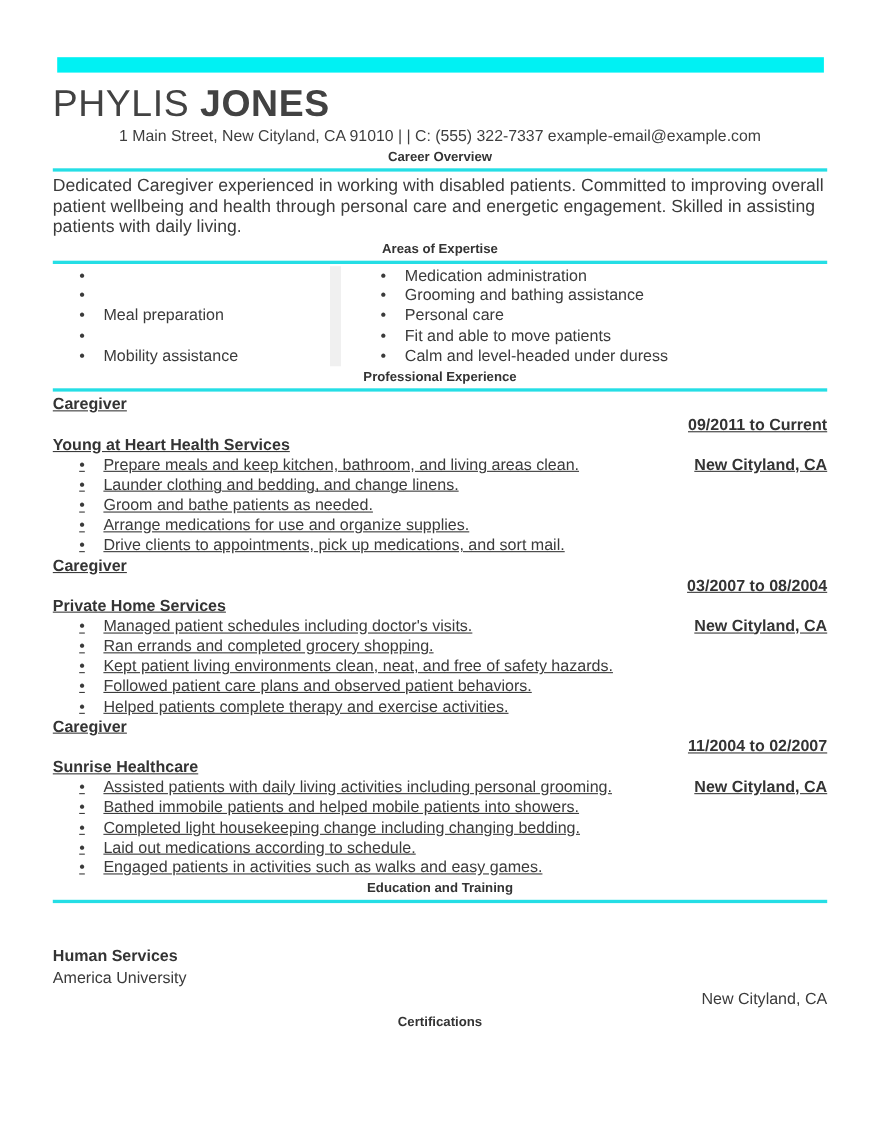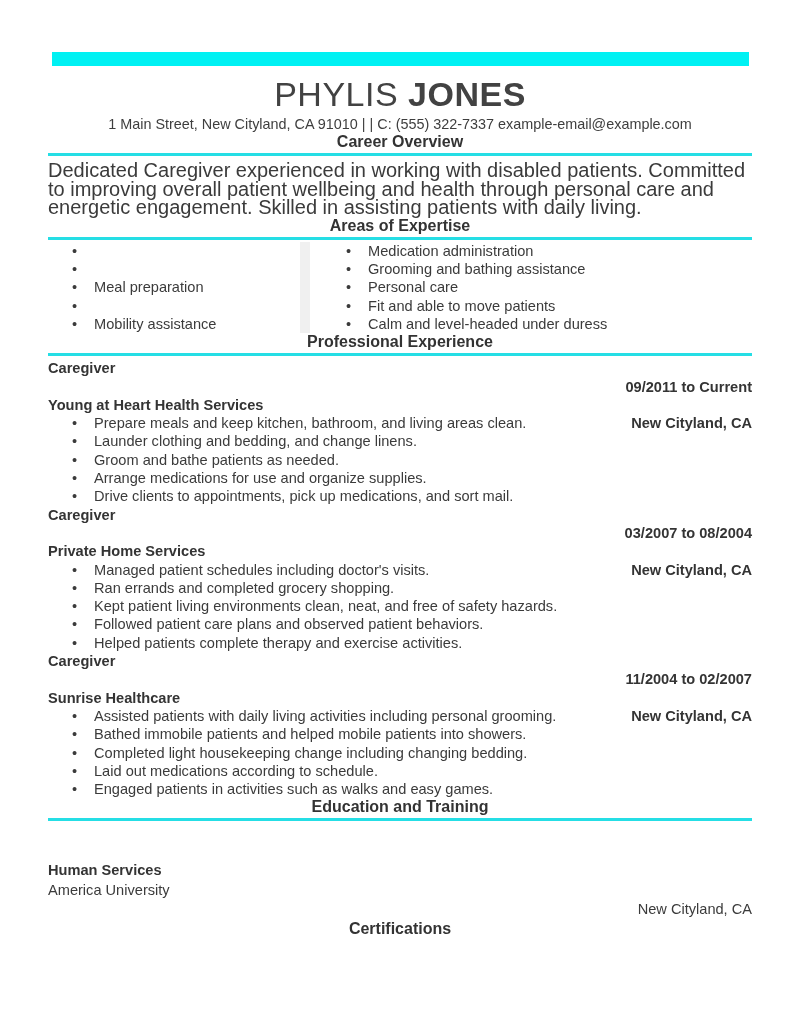--- a/index.html
+++ b/index.html
@@ -23,73 +23,73 @@
   }
   .top-bar {
     margin-top: 52px;
     margin-left: 4px;
     width: 697px;
     height: 14px;
     background: var(--accent-bar);
   }
   h1.name {
     margin: 10px 0 0 0;
-    text-align: center;
+    text-align: left;
     font-size: 34px;
     line-height: 36px;
     font-weight: 400;
     letter-spacing: 0.5px;
     color: #424242;
   }
   h1.name strong { font-weight: 700; }
   .contact {
     margin-top: 3px;
     text-align: center;
     font-size: 14.4px;
     line-height: 18px;
     color: #3e3e3e;
   }
   h2.sec {
     margin: 0;
     text-align: center;
-    font-size: 16px;
+    font-size: 12px;
     line-height: 18px;
     font-weight: 700;
     color: #333333;
   }
   .h-career { margin-top: 15px; }
   .h-expertise { margin-top: 12px; }
   .h-experience { margin-top: 12px; }
   .h-education { margin-top: 13px; }
   .h-cert { margin-top: 8px; }
   .rule {
     margin-top: 2px;
     height: 3px;
     background: var(--accent-line);
   }
   p.summary {
     margin: 5px 0 0 0;
-    font-size: 20px;
+    font-size: 16px;
     line-height: 18.6px;
   }
   
   .exp-cols { display: flex; margin-top: 2px; }
   .exp-col { list-style: none; margin: 0; padding: 0; }
   .exp-col.left { width: 252px; }
   .exp-gap { width: 10px; background: #f0f0f0; }
   .exp-col.right { flex: 1; }
   .li-row {
     display: flex;
     font-size: 14.6px;
     line-height: 18.3px;
   }
   .dot { flex: none; padding-left: 24px; width: 46px; }
   .exp-col.right .dot { padding-left: 36px; width: 58px; }
   
-  .jobs { margin-top: 3px; }
+  .jobs { margin-top: 3px; text-decoration: underline; }
   .xrow { font-size: 14.6px; line-height: 18.3px; }
   .xrow.bold { font-weight: 700; color: #343434; }
   .xrow.right { text-align: right; }
   ul.bullets { list-style: none; margin: 0; padding: 0; }
   .txt { flex: 1 1 auto; }
   .loc {
     flex: none;
     margin-left: auto;
     font-weight: 700;
     color: #343434;

